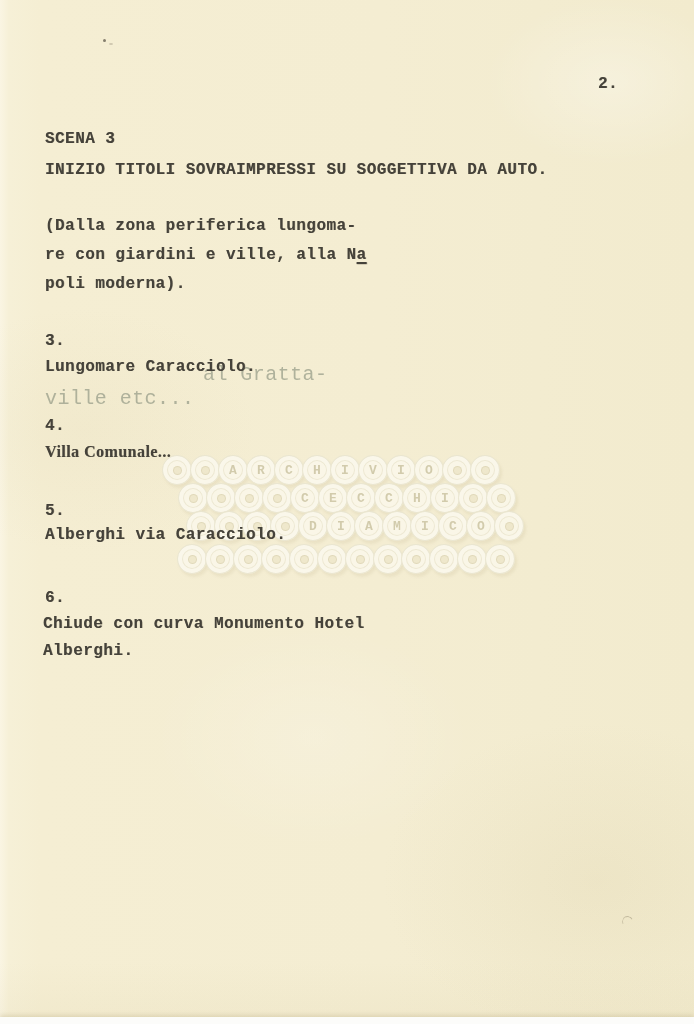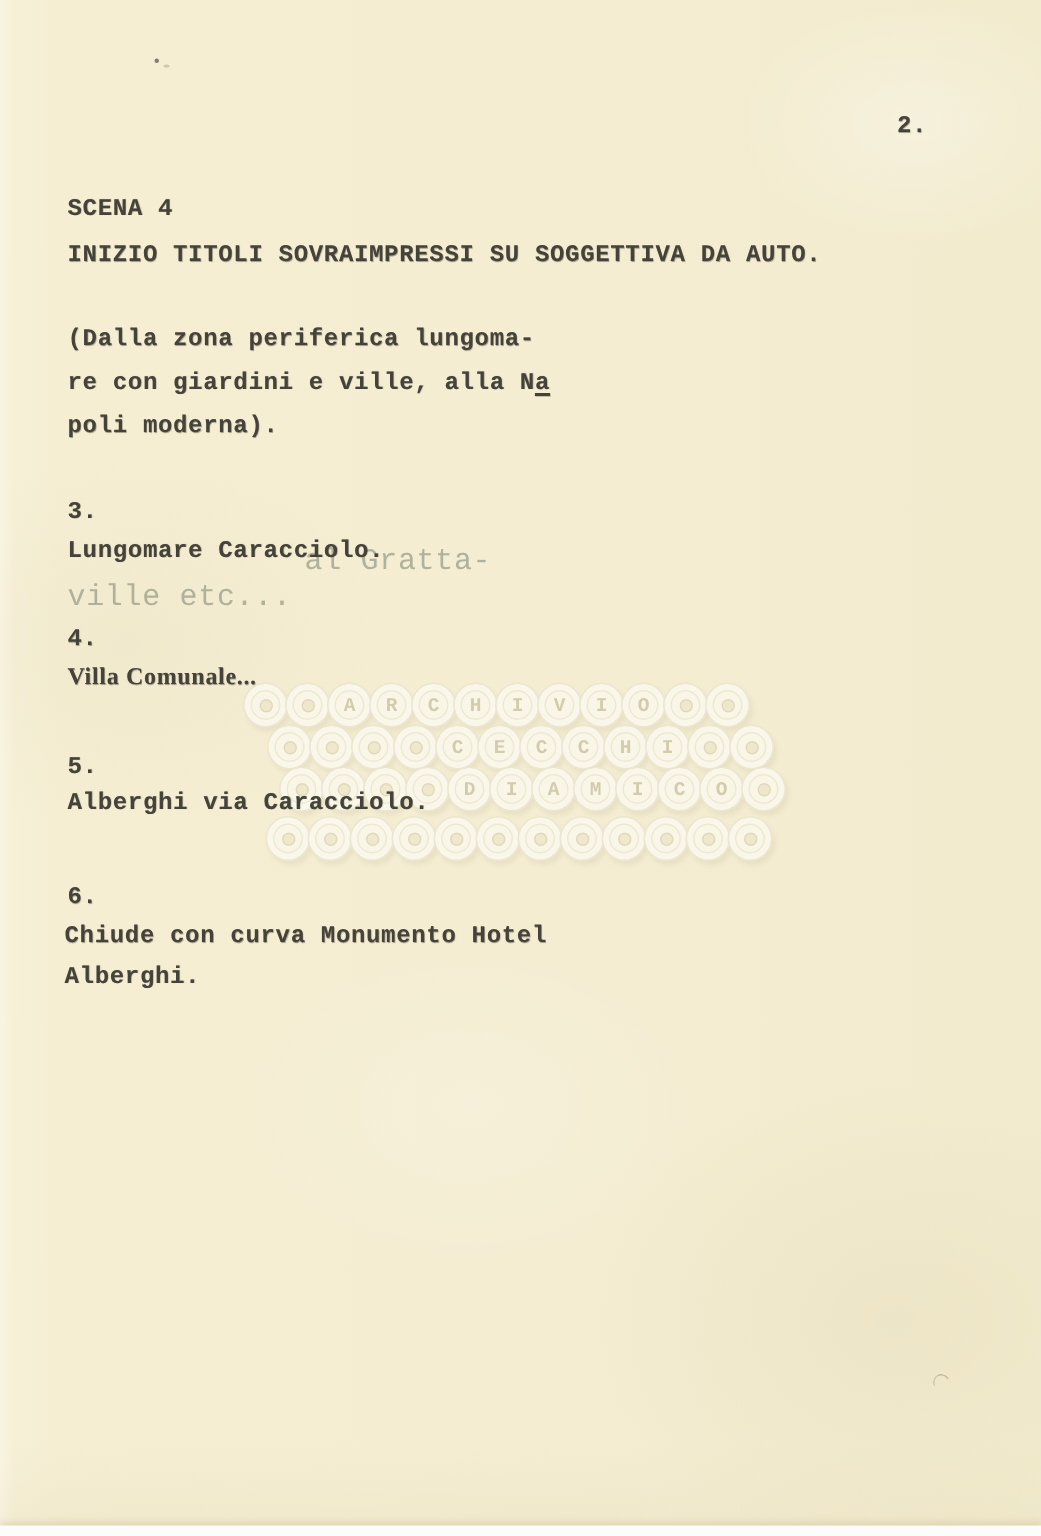--- a/index.html
+++ b/index.html
@@ -211,21 +211,21 @@
       <div class="wm-circle" style="left: 485px; top: 544px;">
         <span class="wm-dot"></span>
       </div>
     </div>
   <div id="ghost-layer">
       <div class="ghost" style="left: 203px; top: 367px;">al Gratta-</div>
       <div class="ghost" style="left: 45px; top: 391px;">ville etc...</div>
     </div>
   <div id="text-layer">
       <div class="typed" style="left: 598px; top: 76px;"><span>2.</span></div>
-      <div class="typed" style="left: 45px; top: 131px;"><span>SCENA 4</span></div>
+      <div class="typed" style="left: 45px; top: 131px;"><span>SCENA 3</span></div>
       <div class="typed" style="left: 45px; top: 162px; text-align: center;"><span>INIZIO TITOLI SOVRAIMPRESSI SU SOGGETTIVA DA AUTO.</span></div>
       <div class="typed" style="left: 45px; top: 218px;"><span>(Dalla zona periferica lungoma-</span></div>
       <div class="typed" style="left: 45px; top: 247px;"><span>re con giardini e ville, alla N</span><span class="u">a</span></div>
       <div class="typed" style="left: 45px; top: 276px;"><span>poli moderna).</span></div>
       <div class="typed" style="left: 45px; top: 333px;"><span>3.</span></div>
       <div class="typed" style="left: 45px; top: 359px;"><span>Lungomare Caracciolo.</span></div>
       <div class="typed" style="left: 45px; top: 418px;"><span>4.</span></div>
       <div class="typed" style="left: 45px; top: 444px; font-family: Liberation Serif, serif;"><span>Villa Comunale...</span></div>
       <div class="typed" style="left: 45px; top: 503px;"><span>5.</span></div>
       <div class="typed" style="left: 45px; top: 527px;"><span>Alberghi via Caracciolo.</span></div>

